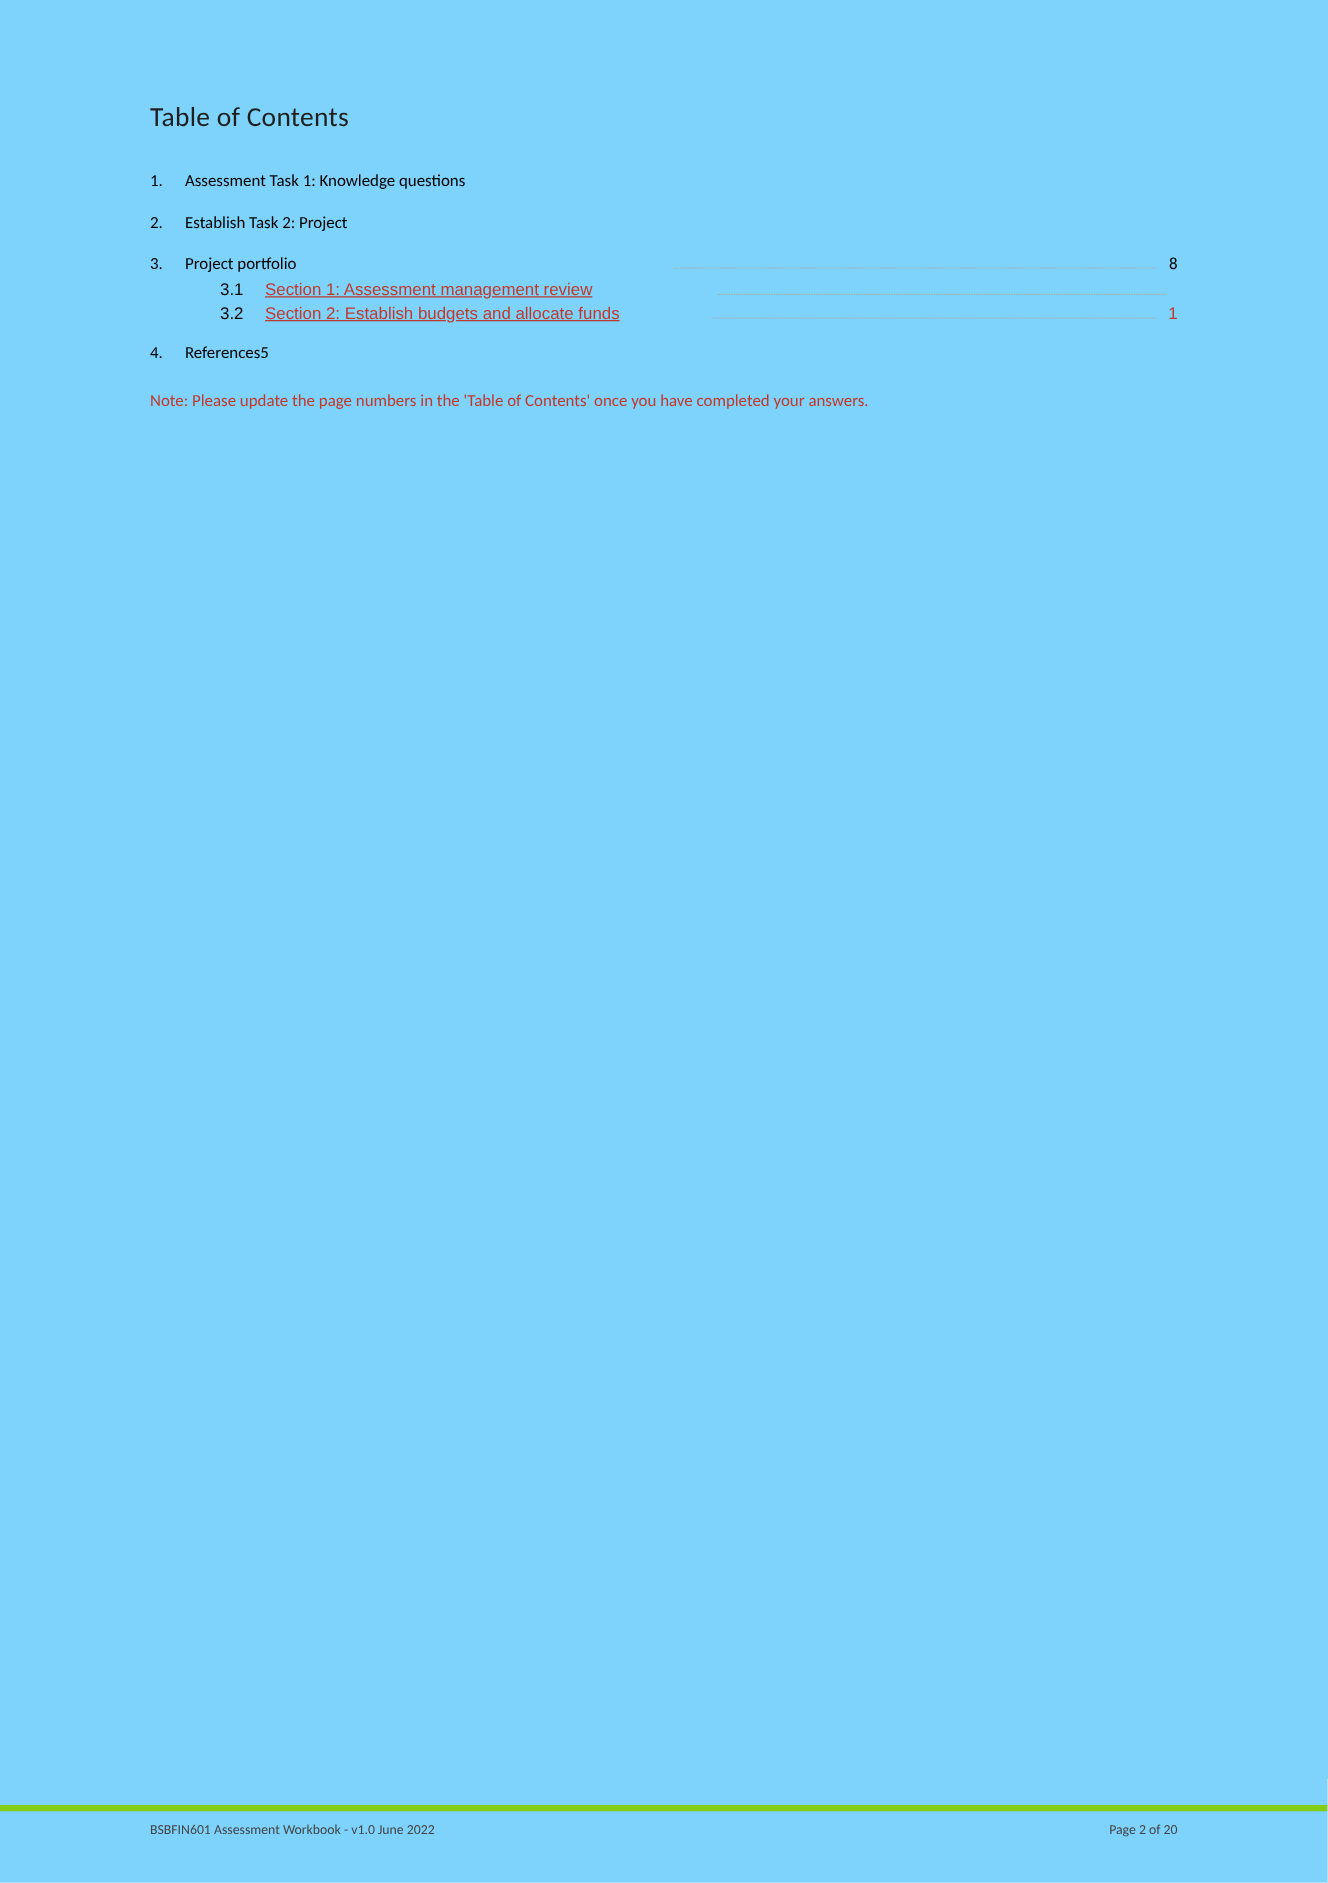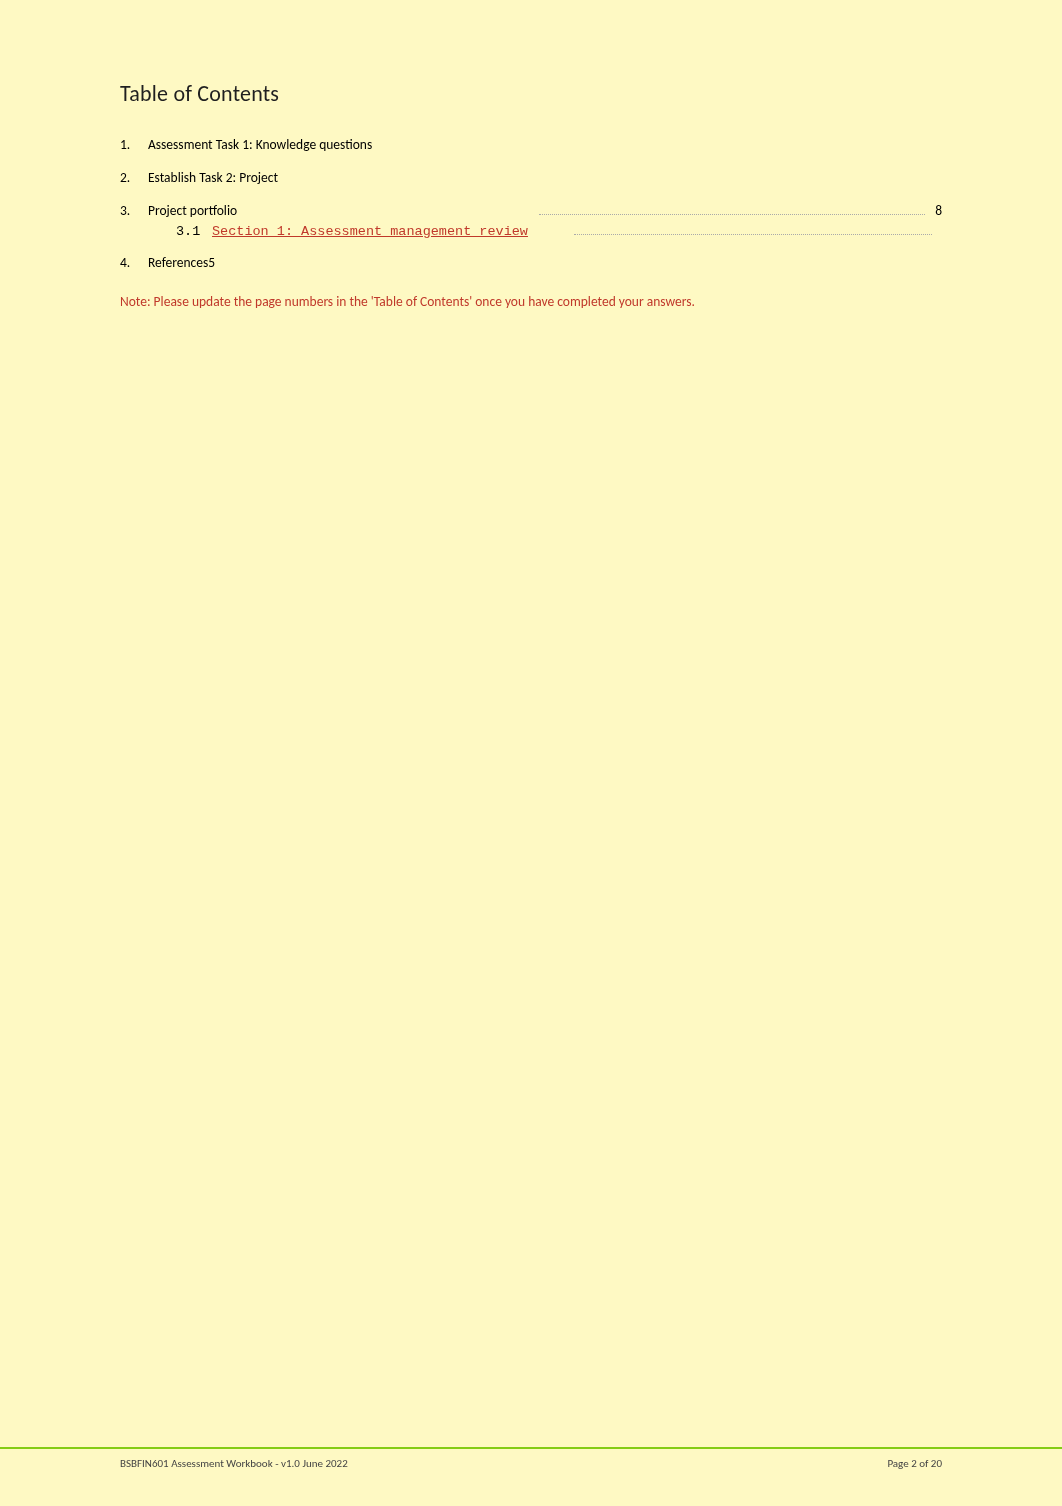--- a/index.html
+++ b/index.html
@@ -14,21 +14,21 @@
       font-size: 14px;
       color: #000000;
       width: 1062px;
       min-height: 1506px;
       position: relative;
     }
 
     .page {
       width: 1062px;
       min-height: 1506px;
-      background: #fef9c3;
+      background: #7dd3fc;
       padding: 80px 120px 80px 120px;
       position: relative;
     }
 
     .toc-heading {
       font-size: 22px;
       font-weight: normal;
       font-family: 'Calibri', 'Arial', sans-serif;
       color: #1f1f1f;
       margin-bottom: 18px;
@@ -63,21 +63,21 @@
     .toc-page {
       margin-left: 6px;
       color: #000000;
     }
 
     .toc-sub-item {
       display: flex;
       align-items: center;
       margin-bottom: 4px;
       font-size: 13.5px;
-      font-family: Liberation Mono, monospace;
+      font-family: Liberation Sans, sans-serif;
       padding-left: 56px;
     }
 
     .toc-sub-number {
       min-width: 36px;
       color: #000000;
     }
 
     .toc-link {
       color: #c0392b;
@@ -104,21 +104,21 @@
       bottom: 36px;
       left: 0;
       right: 0;
       padding: 0 120px;
       display: flex;
       justify-content: space-between;
       align-items: center;
       font-family: 'Calibri', 'Arial', sans-serif;
       font-size: 11px;
       color: #444444;
-      border-top: 2px solid #84cc16;
+      border-top: 5px solid #84cc16;
       padding-top: 8px;
     }
 
     .footer-left {
       color: #444;
     }
 
     .footer-right {
       color: #444;
     }
@@ -167,20 +167,28 @@
 
     <li class="toc-sub-item">
       <span class="toc-sub-number">3.1</span>
       <div class="toc-row">
         <span class="toc-link">Section 1: Assessment management review</span>
         <span class="leader"></span>
         <span class="toc-link-page"></span>
       </div>
     </li>
 
+    <li class="toc-sub-item">
+      <span class="toc-sub-number">3.2</span>
+      <div class="toc-row">
+        <span class="toc-link">Section 2: Establish budgets and allocate funds</span>
+        <span class="leader"></span>
+        <span class="toc-link-page">1</span>
+      </div>
+    </li>
 
 
     <li class="toc-item">
       <span class="toc-number">4.</span>
       <span class="toc-label">References5</span>
     </li>
 
   </ul>
 
   <p class="note-text">Note: Please update the page numbers in the 'Table of Contents' once you have completed your answers.</p>

